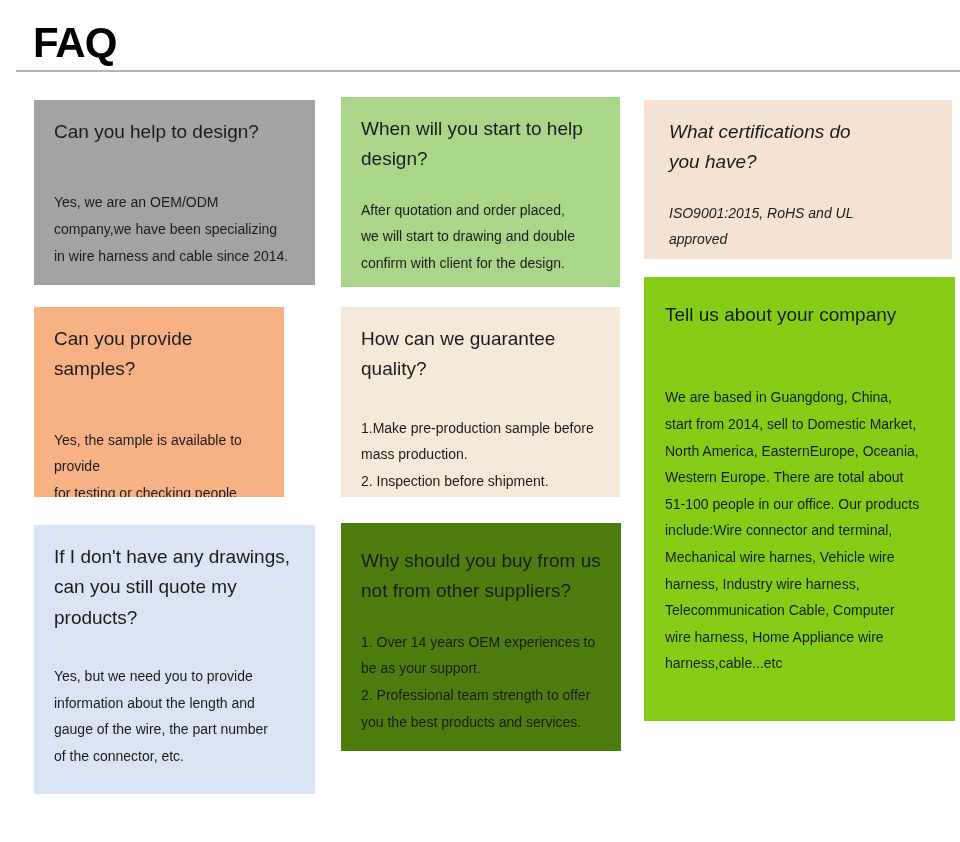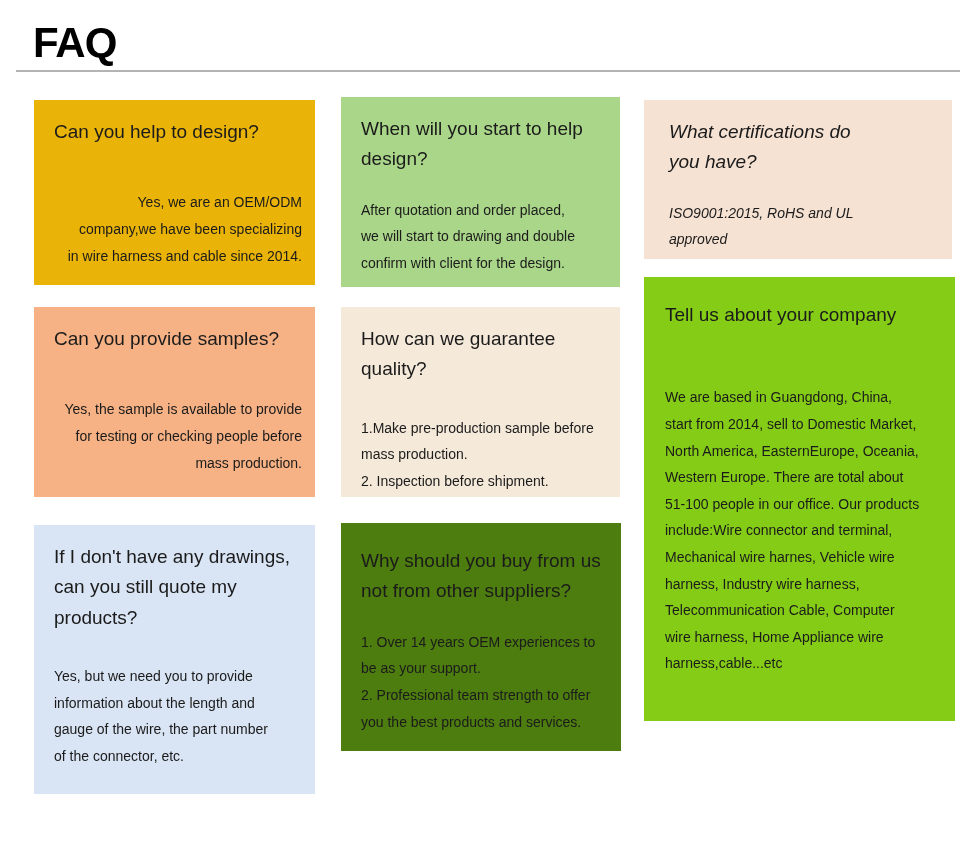--- a/index.html
+++ b/index.html
@@ -48,41 +48,41 @@
   }
   .a {
     font-size: 14px;
     font-weight: 400;
     line-height: 1.9;
     color: #1b1b1b;
     white-space: pre-line;
   }
   .gap-sm .a { margin-top: 12px; }
   .gap-md .a { margin-top: 20px; }
-  .gap-lg .a { margin-top: 32px; text-align: right; }
+  .gap-lg .a { margin-top: 32px; }
   .gap-xl .a { margin-top: 44px; }
 
   .pos-1 { left: 24px;  top: 90px;  width: 281px; height: 185px; }
   .pos-2 { left: 331px; top: 87px;  width: 279px; height: 190px; }
   .pos-3 { left: 634px; top: 90px;  width: 308px; height: 159px; padding-left: 20px; }
-  .pos-4 { left: 24px;  top: 297px; width: 281px; height: 190px; }
+  .pos-4 { left: 24px;  top: 297px; width: 250px; height: 190px; }
   .pos-5 { left: 331px; top: 297px; width: 279px; height: 190px; }
   .pos-6 { left: 634px; top: 267px; width: 311px; height: 444px; padding-left: 16px; padding-top: 18px; }
   .pos-7 { left: 24px;  top: 515px; width: 281px; height: 269px; }
   .pos-8 { left: 331px; top: 513px; width: 280px; height: 228px; padding-top: 18px; }
 </style>
 </head>
 <body>
 
 <div class="page" style="background-color: rgb(255, 255, 255);">
 
   <h1 class="page-title">FAQ</h1>
   <hr class="divider">
 
-  <section class="card pos-1 gap-lg" style="background-color: #eab308;">
+  <section class="card pos-1 gap-lg" style="background-color: #a3a3a3;">
     <h2 class="q">Can you help to design?</h2>
     <p class="a">Yes, we are an OEM/ODM
 company,we have been specializing
 in wire harness and cable since 2014.</p>
   </section>
 
   <section class="card pos-2 gap-sm" style="background-color: rgb(170, 214, 137);">
     <h2 class="q">When will you start to help
 design?</h2>
     <p class="a">After quotation and order placed,

